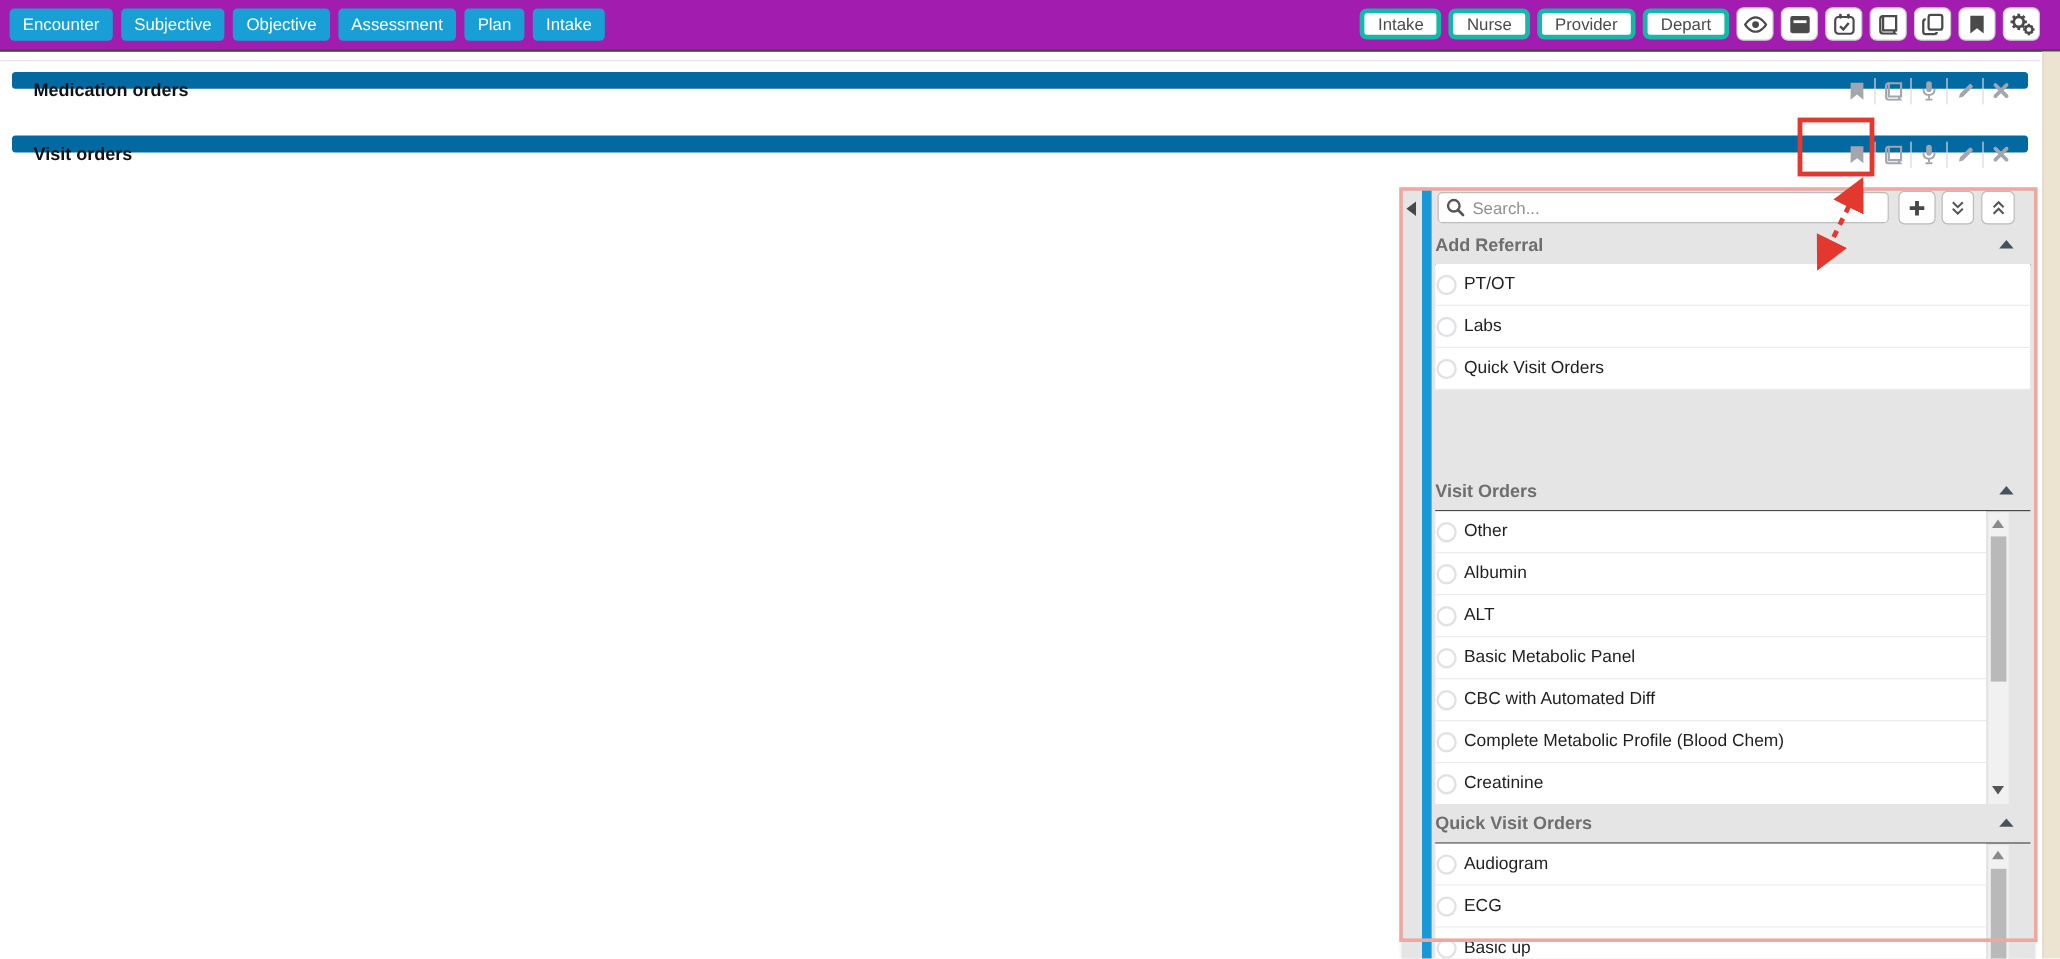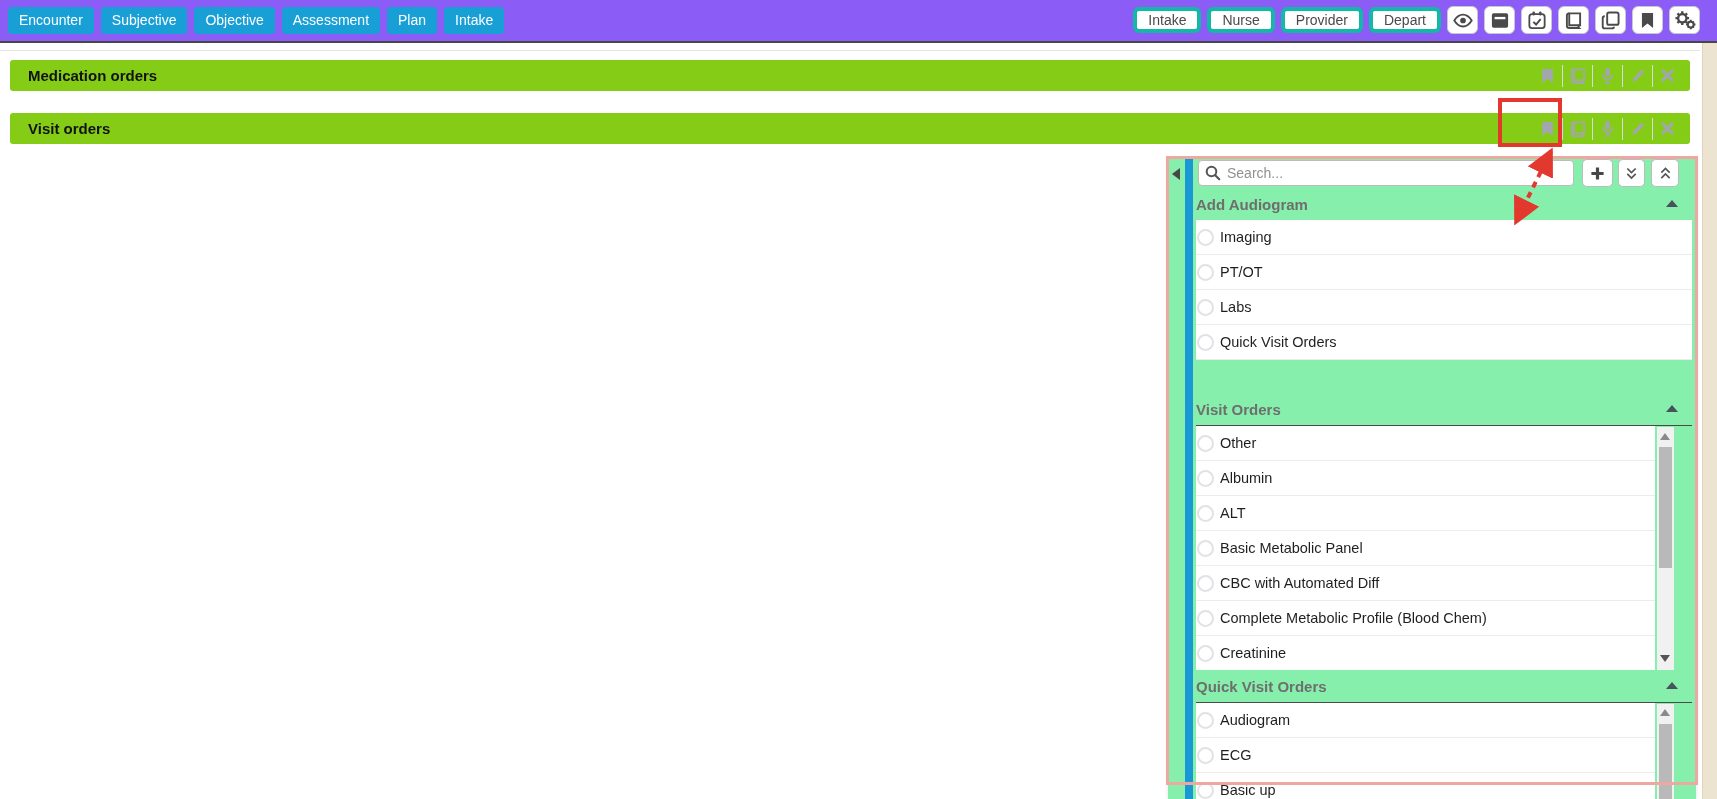--- a/index.html
+++ b/index.html
@@ -2,39 +2,39 @@
 <html><head>
 <meta charset="utf-8">
 <style>
   html,body{margin:0;padding:0;background:#fff;}
   #stage{
     position:relative;width:1717px;height:799px;overflow:hidden;
     font-family:"Liberation Sans","DejaVu Sans",sans-serif;
     background:#fff;
   }
   
-  .topbar{position:absolute;left:0;top:0;width:1717px;height:41px;background:#8b5cf6;border-bottom:2px solid #474747;}
+  .topbar{position:absolute;left:0;top:0;width:1717px;height:41px;background:#a21caf;border-bottom:2px solid #474747;}
   .navtabs{position:absolute;left:8px;top:7px;display:flex;gap:7px;}
   .tab-btn{height:27px;padding:0 11px;background:#18a0d6;color:#fff;border:none;border-radius:4px;
     font-family:inherit;font-size:14px;line-height:27px;cursor:pointer;white-space:nowrap;}
   .right-cluster{position:absolute;right:17px;top:6px;display:flex;gap:6px;align-items:center;}
   .stage-btn{height:26px;padding:0 11px;background:#fff;border:4px solid #14b8a6;border-radius:6px;
     color:#4a4a4a;font-family:inherit;font-size:14px;cursor:pointer;white-space:nowrap;}
   .icon-btn{width:31px;height:28px;background:#fff;border:1px solid #c9c9c9;border-radius:6px;
     display:flex;align-items:center;justify-content:center;cursor:pointer;padding:0;}
   
   .content-topline{position:absolute;left:0;top:50px;width:1700px;height:1px;background:#e4e4e6;}
-  .section-bar{position:absolute;left:10px;width:1680px;height:31px;background:#84cc16;border-radius:3px;}
+  .section-bar{position:absolute;left:10px;width:1680px;height:14px;background:#0369a1;border-radius:3px;}
   .section-bar .bar-title{position:absolute;left:18px;top:0;line-height:31px;font-size:15px;font-weight:bold;color:#121212;}
   .bar-icons{position:absolute;right:8px;top:0;height:31px;display:flex;align-items:center;}
   .bar-icon-cell{width:29px;height:31px;display:flex;align-items:center;justify-content:center;cursor:pointer;}
   .bar-icon-sep{width:1px;height:22px;background:#d9d9de;}
   .beige-strip{position:absolute;left:1702px;top:43px;width:15px;height:756px;background:#ece4d0;border-left:1px solid #ded5bf;}
   
-  .panel{position:absolute;left:1168px;top:158px;width:528px;height:641px;background:#86efac;box-shadow:0 1px 4px rgba(0,0,0,.12);}
+  .panel{position:absolute;left:1168px;top:158px;width:528px;height:641px;background:#e5e5e5;box-shadow:0 1px 4px rgba(0,0,0,.12);}
   .panel-bluebar{position:absolute;left:17px;top:0;width:8px;height:641px;background:#1898d4;}
   .collapse-left{position:absolute;left:4px;top:10px;width:0;height:0;
     border-top:6px solid transparent;border-bottom:6px solid transparent;border-right:8px solid #474747;cursor:pointer;}
   .search-wrap{position:absolute;left:30px;top:2px;width:376px;height:26px;}
   .search-wrap input{width:100%;height:100%;box-sizing:border-box;border:1px solid #bcbcbc;border-radius:4px;
     padding:0 6px 0 28px;font-family:inherit;font-size:14px;color:#333;outline:none;}
   .search-wrap input::placeholder{color:#909090;}
   .search-glyph{position:absolute;left:7px;top:5px;pointer-events:none;}
   .mini-btn{position:absolute;top:1px;height:28px;background:#fff;border:1px solid #bcbcbc;border-radius:5px;
     display:flex;align-items:center;justify-content:center;cursor:pointer;padding:0;}
@@ -240,28 +240,24 @@
           <path d="M4 2 L9 7 L14 2 M4 8.5 L9 13.5 L14 8.5" fill="none" stroke="#555" stroke-width="2"></path>
         </svg>
     </button>
     <button class="mini-btn btn-du">
       <svg width="15" height="15" viewBox="0 0 18 16">
           <path d="M4 7 L9 2 L14 7 M4 13.5 L9 8.5 L14 13.5" fill="none" stroke="#555" stroke-width="2"></path>
         </svg>
     </button>
 
     <div class="group-header" style="top:32px;height:30px;line-height:30px;">
-      <span class="gh-label">Add Audiogram</span>
+      <span class="gh-label">Add Referral</span>
       <span class="gh-caret"></span>
     </div>
     <div class="rows" style="top:62px;width:496px;height:170px;">
-        <div class="row">
-          <span class="radio"></span>
-          <span class="row-label">Imaging</span>
-        </div>
         <div class="row">
           <span class="radio"></span>
           <span class="row-label">PT/OT</span>
         </div>
         <div class="row">
           <span class="radio"></span>
           <span class="row-label">Labs</span>
         </div>
         <div class="row">
           <span class="radio"></span>

